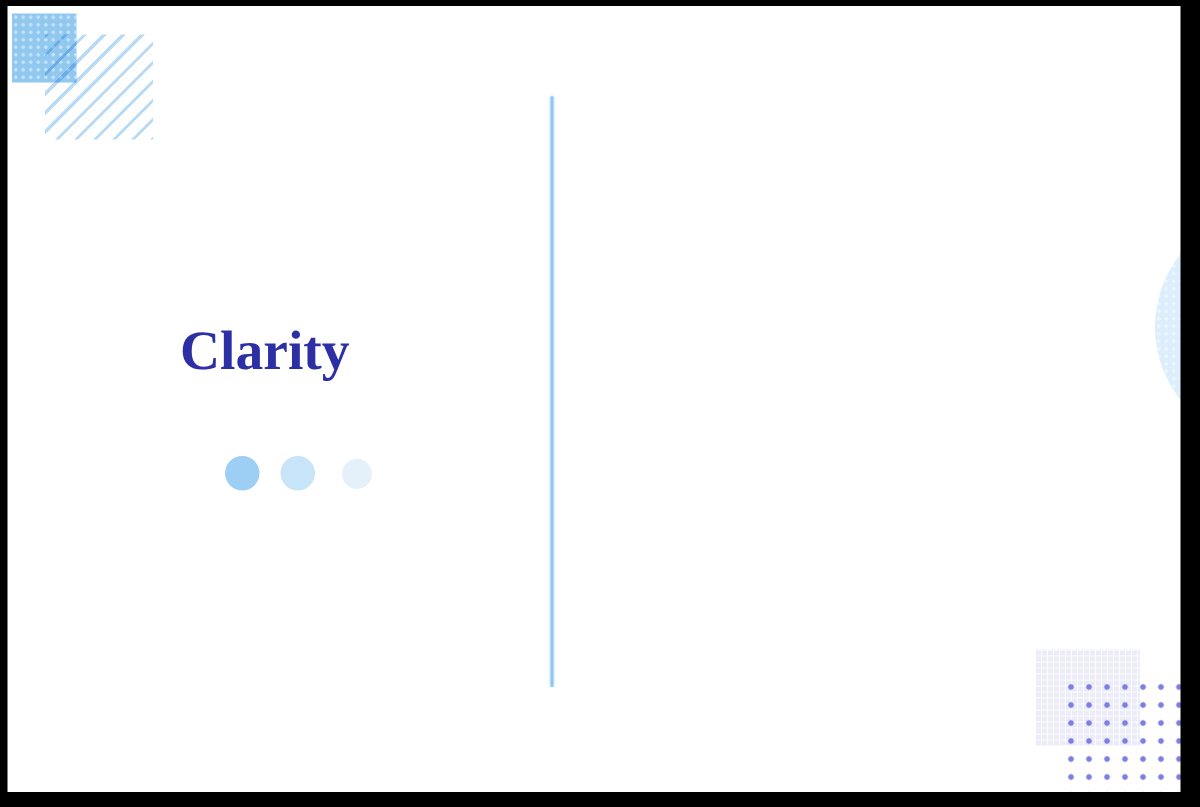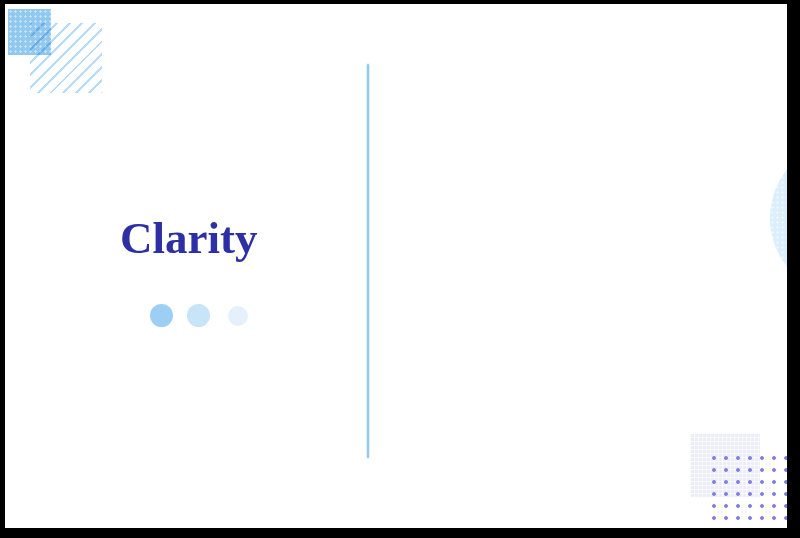--- a/index.html
+++ b/index.html
@@ -13,21 +13,21 @@
   .frame{position:absolute;background:var(--frame_color,#000);z-index:50;}
   .frame.f-top{left:0;top:0;width:800px;height:4px;}
   .frame.f-left{left:0;top:0;width:5px;height:538px;}
   .frame.f-right{right:0;top:0;width:13px;height:538px;}
   .frame.f-bottom{left:0;bottom:0;width:800px;height:10px;}
 
   
   .title{
     position:absolute;margin:0;z-index:8;
     font-family:"Liberation Serif", serif;
-    font-weight:700;font-size:45px;line-height:1;
+    font-weight:700;font-size:37px;line-height:1;
     color:var(--title_color,#2d2fa5);
     letter-spacing:0px;
   }
   .title.t-left{left:120px;top:216px;}
 
   
   .divider{
     position:absolute;left:367px;top:64px;width:2px;height:394px;
     background:var(--divider_color,#8fc9f1);border-radius:1px;z-index:3;
     box-shadow:0 0 2px rgba(143,201,241,.9);

